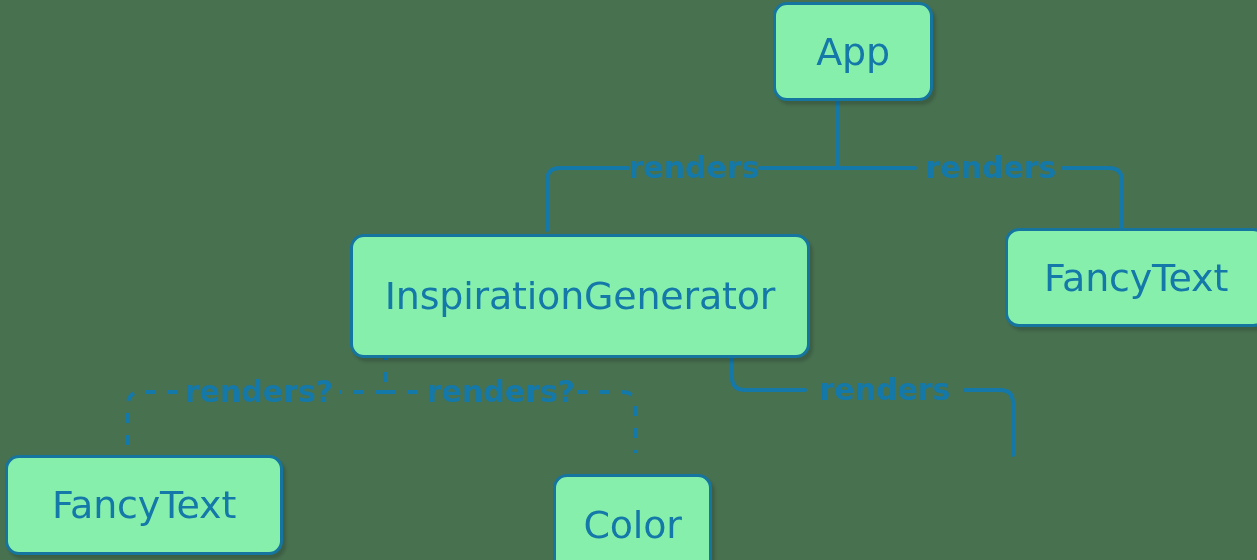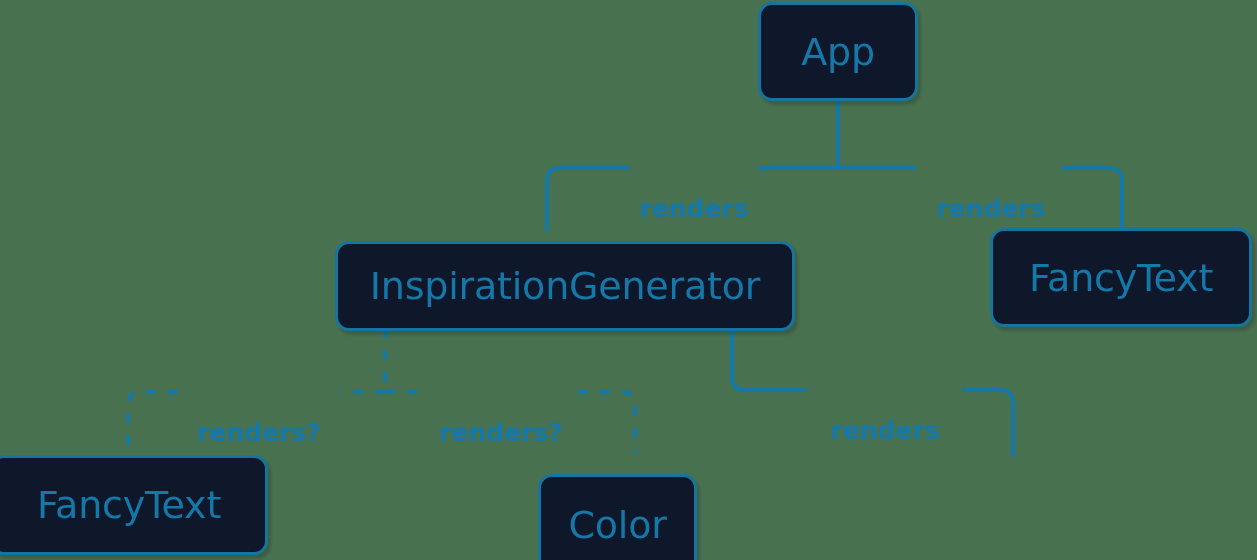--- a/index.html
+++ b/index.html
@@ -22,46 +22,46 @@
   }
   #edge-layer {
     position: absolute;
     left: 0;
     top: 0;
     width: 1257px;
     height: 560px;
   }
   .node {
     position: absolute;
-    background: #0f172a;
+    background: #86efac;
     border: 3px solid #16759f;
     border-radius: 14px;
     display: flex;
     align-items: center;
     justify-content: center;
     box-sizing: border-box;
     box-shadow: 3px 4px 3px rgba(0,0,0,0.16);
+    margin-left: 15px;
   }
   .node-label {
     color: #1478a8;
     font-size: 38px;
     font-weight: 400;
     letter-spacing: -0.2px;
     white-space: nowrap;
     line-height: 1;
   }
   .edge-label {
     position: absolute;
     color: #1478a8;
-    font-size: 25px;
+    font-size: 30px;
     font-weight: 700;
     white-space: nowrap;
     line-height: 1;
     transform: translate(-50%, -50%);
-    margin-top: 40px;
   }
 </style>
 </head>
 <body>
 
 <div id="diagram-root">
 
   <svg id="edge-layer" width="1257" height="560" viewBox="0 0 1257 560" fill="none" xmlns="http://www.w3.org/2000/svg">
 
     <path d="M 838 101 L 838 168" stroke="#1478a8" stroke-width="4" fill="none" stroke-linecap="round"></path>
@@ -81,21 +81,21 @@
     <path d="M 178 392 L 141 392 Q 128 392 128 405 L 128 455" stroke="#1478a8" stroke-width="4" fill="none" stroke-linecap="butt" stroke-dasharray="10 12"></path>
 
     <path d="M 385 392 L 422 392" stroke="#1478a8" stroke-width="4" fill="none" stroke-linecap="butt" stroke-dasharray="10 12"></path>
     <path d="M 578 392 L 622 392 Q 635 392 635 405 L 635 453" stroke="#1478a8" stroke-width="4" fill="none" stroke-linecap="butt" stroke-dasharray="10 12"></path>
   </svg>
 
   <div class="node" style="left:758px; top:2px; width:160px; height:99px;">
     <span class="node-label">App</span>
   </div>
 
-  <div class="node" style="left:335px; top:241px; width:460px; height:90px;">
+  <div class="node" style="left:335px; top:234px; width:460px; height:124px;">
     <span class="node-label">InspirationGenerator</span>
   </div>
 
   <div class="node" style="left:990px; top:228px; width:262px; height:99px;">
     <span class="node-label">FancyText</span>
   </div>
 
   <div class="node" style="left:-10px; top:455px; width:278px; height:100px;">
     <span class="node-label">FancyText</span>
   </div>

